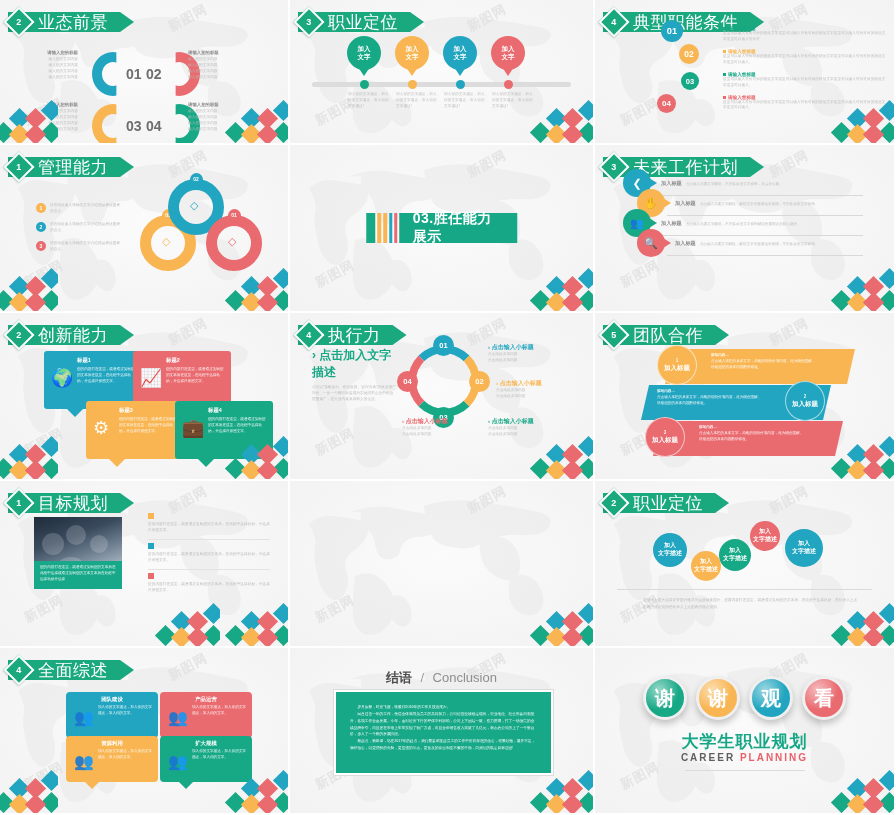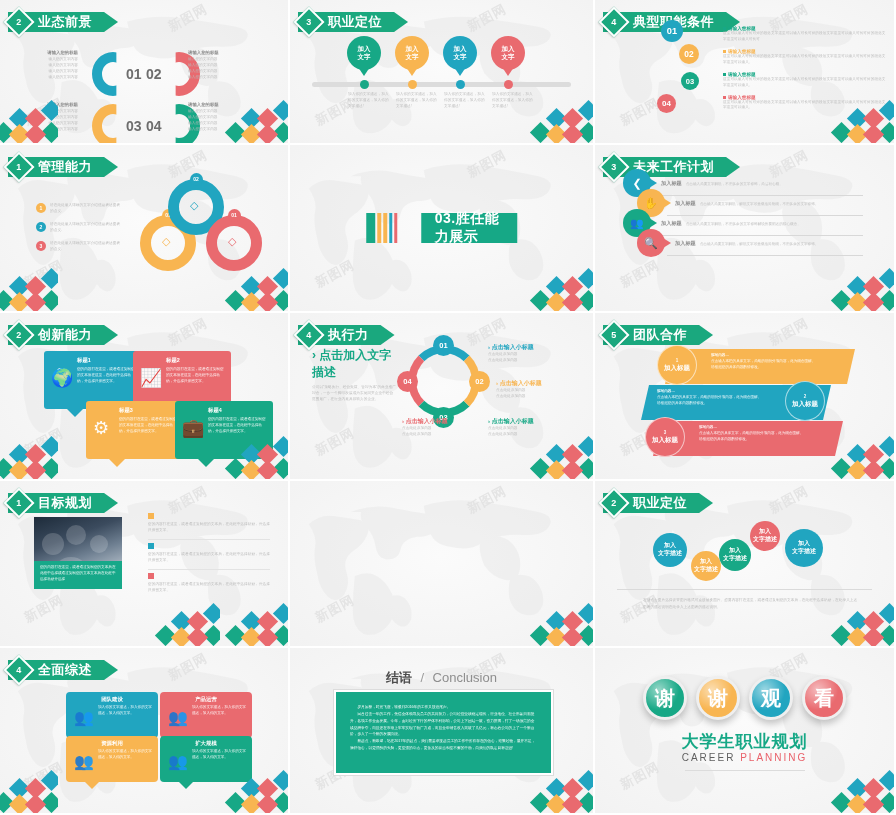--- a/index.html
+++ b/index.html
@@ -40,21 +40,21 @@
   .deco.bl { left:-14px; bottom:-4px; }
   
   .hdr { position:absolute; left:8px; top:12px; height:20px; display:flex; align-items:center; }
   .hdr .banner {
     height:20px; padding:0 26px 0 30px; display:flex; align-items:center;
     background:#1aa87e;
     clip-path: polygon(0 0, calc(100% - 14px) 0, 100% 50%, calc(100% - 14px) 100%, 0 100%);
     box-shadow:0 1px 2px rgba(0,0,0,.12);
   }
   .hdr .banner .t {
-    color:#ffffff; font-size:13px; font-weight:bold; letter-spacing:.5px; white-space:nowrap;
+    color:#ffffff; font-size:17px; font-weight:normal; letter-spacing:.5px; white-space:nowrap;
   }
   .hdr .badge {
     position:absolute; left:0; top:-1px; width:22px; height:22px;
     background:#1aa87e; border:2px solid #ffffff; transform:rotate(45deg);
     display:flex; align-items:center; justify-content:center;
     box-shadow:0 1px 2px rgba(0,0,0,.18);
   }
   .hdr .badge span {
     transform:rotate(-45deg); color:#fff; font-size:9px; font-weight:bold;
   }
@@ -125,21 +125,21 @@
     position:absolute; border-radius:50%; border:11px solid var(--c);
   }
   .s4 .rb { position:absolute; width:13px; height:13px; border-radius:50%; background:var(--c);
             color:#fff; font-size:5px; font-weight:bold; display:flex;
             align-items:center; justify-content:center; }
   .s4 .rico { position:absolute; font-size:11px; color:var(--c); }
 
   
   .sec .bar {
     position:absolute; left:50%; top:50%; transform:translate(-50%,-50%);
-    display:flex; align-items:flex-end;gap:22px;
+    display:flex; align-items:flex-end;
   }
   .sec .stripes { display:flex; gap:2px; align-items:center; height:30px; }
   .sec .stripes i { display:block; height:30px; }
   .sec .plate {
     background:#16a886; height:30px; display:flex; align-items:center;
     padding:0 14px; margin-left:2px;
   }
   .sec .plate span { color:#fff; font-size:14px; font-weight:bold; letter-spacing:.5px; }
 
   
@@ -254,21 +254,21 @@
     width:44px; height:44px; border-radius:50%;
     background:radial-gradient(circle at 34% 28%, rgba(255,255,255,.55), rgba(255,255,255,0) 55%), var(--c);
     border:3px solid #efefef;
     box-shadow:0 4px 7px rgba(0,0,0,.22);
     display:flex; align-items:center; justify-content:center;
   }
   .s15 .ball span { color:#fff; font-size:20px; font-weight:bold; }
   .s15 .t1 { position:absolute; left:0; right:0; top:82px; text-align:center;
              font-size:17px; font-weight:bold; color:#16a886; letter-spacing:1px; }
   .s15 .t2 { position:absolute; left:0; right:0; top:104px; text-align:center;
-             font-size:10px; font-weight:normal; letter-spacing:2px; }
+             font-size:10px; font-weight:bold; letter-spacing:2px; }
   .s15 .t2 .a { color:#5f5f5f; }
   .s15 .t2 .b { color:#e9616a; }
   .s15 .ul { position:absolute; left:90px; width:120px; top:122px; height:1px;
              background:#dcdcdc; }
 </style>
 </head>
 <body>
 
 <div id="grid">
     <div class="slide s1">

